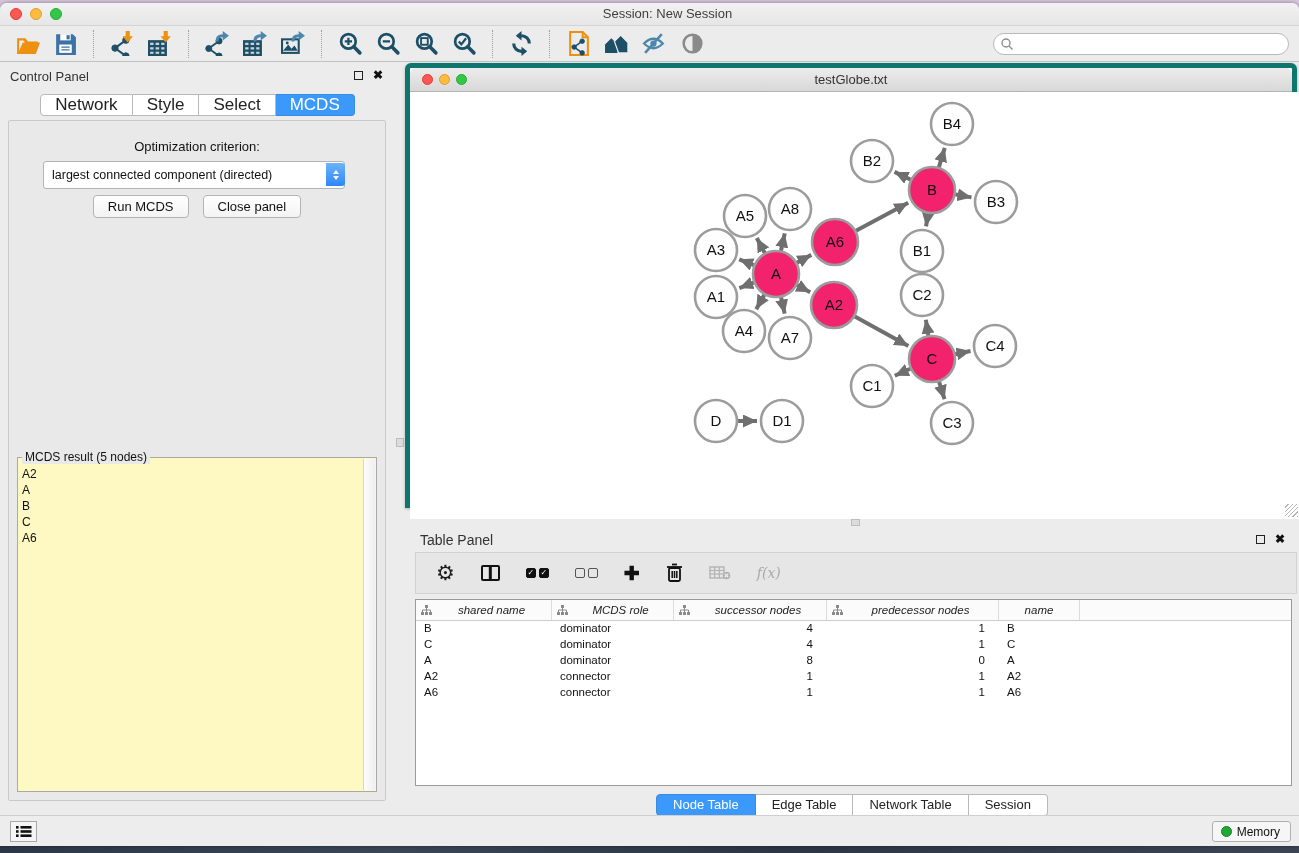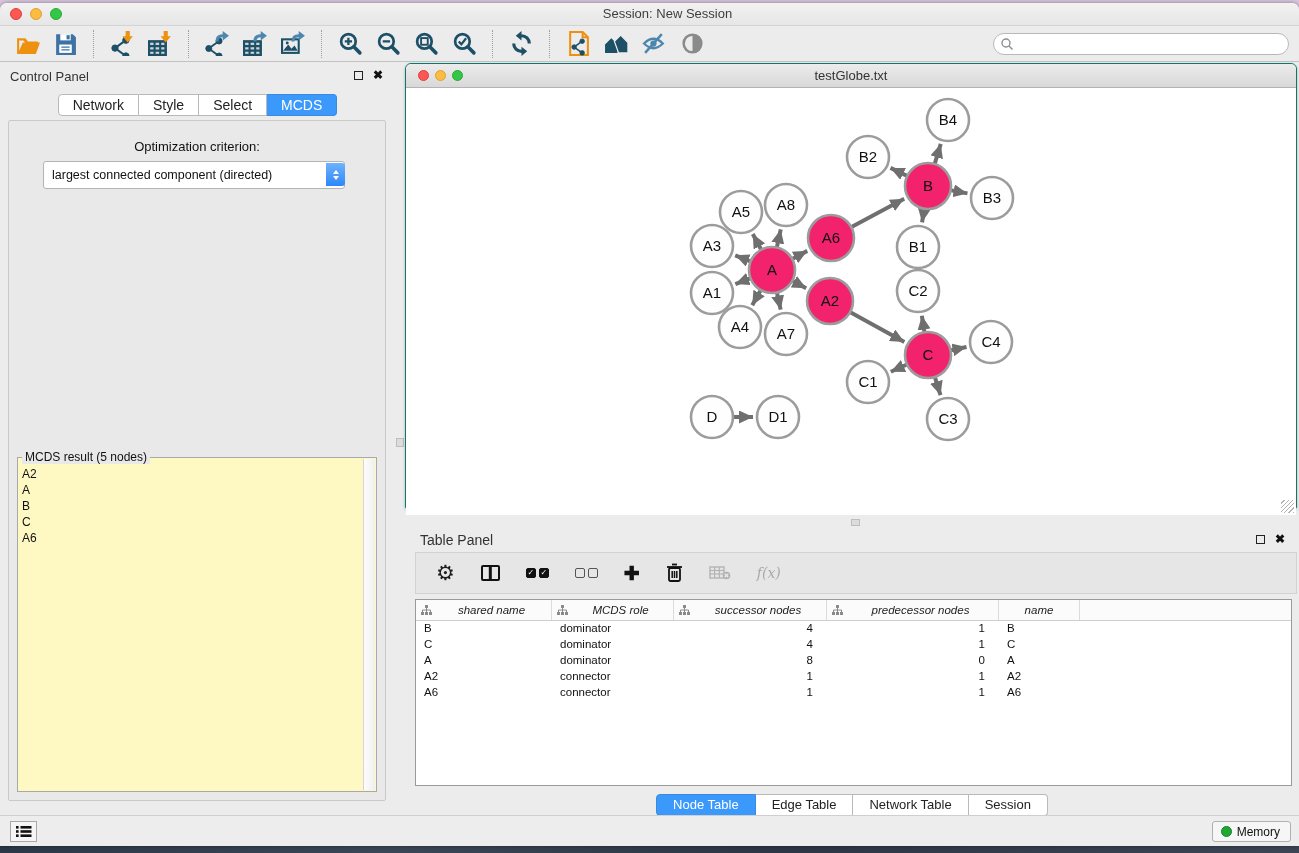--- a/index.html
+++ b/index.html
@@ -38,21 +38,21 @@
   .right-area { width:894px; position:relative; }
 
   
   .cp-header { position:relative; height:28px; }
   .cp-title { font-size:13px; color:#333; padding:7px 0 0 10px; }
   .panel-ctl { position:absolute; top:7px; display:flex; gap:10px; }
   .cp-header .panel-ctl { right:12px; }
   .float-box { width:9px; height:9px; border:1.5px solid #222; display:inline-block; margin-top:2px; }
   .close-x { font-size:12px; font-weight:bold; color:#111; line-height:12px; }
   .cp-tabs { display:flex; justify-content:center; margin-top:4px; }
-  .seg-tab { font-size:14px; color:#222; background:#fff; border:1px solid #b9b9b9; border-left:none;
+  .seg-tab { font-size:17px; color:#222; background:#fff; border:1px solid #b9b9b9; border-left:none;
     padding:3px 14px; line-height:14px; }
   .seg-tab:first-child { border-left:1px solid #b9b9b9; border-radius:4px 0 0 4px; }
   .seg-tab:last-child { border-radius:0 4px 4px 0; }
   .seg-tab.active { background:#3b99fc; color:#fff; border-color:#3b8ae0; }
   .cp-content { position:absolute; left:8px; right:9px; top:58px; bottom:14px;
     background:#e9e9e9; border:1px solid #c9c9c9; border-radius:2px; }
   .opt-label { text-align:center; font-size:13px; color:#111; margin-top:18px; }
   .combo { position:absolute; left:34px; right:40px; top:40px; height:28px; background:#fff;
     border:1px solid #b4b4b4; border-radius:3px; display:flex; align-items:center; }
   .combo-text { flex:1; font-size:12.5px; color:#111; padding-left:8px; white-space:nowrap; overflow:hidden; }
@@ -65,21 +65,21 @@
     font-size:13px; color:#111; padding:3px 14px; line-height:15px; }
   .result-box { position:absolute; left:8px; right:8px; top:336px; bottom:8px; background:#fef9c3;
     border:1px solid #a9a9a9; }
   .result-legend { position:absolute; top:-8px; left:4px; background:#e9e9e9; font-size:12px; color:#111; padding:0 3px; }
   .result-list { position:absolute; inset:8px 14px 2px 4px; font-size:12px; color:#111; line-height:16px; overflow:hidden; }
   .result-scroll { position:absolute; top:1px; bottom:1px; right:1px; width:12px; border-left:1px solid #d5d5d5;
     background:linear-gradient(90deg,#fdfdfd,#efefef); }
 
   
   .net-window { position:absolute; left:0; top:1px; width:892px; height:445px;
-    border:1px solid #0f766e; border-radius:6px 6px 0 0; background:#fff; box-shadow:0 1px 3px rgba(0,0,0,.25); }
+    border:5px solid #0f766e; border-radius:6px 6px 0 0; background:#fff; box-shadow:0 1px 3px rgba(0,0,0,.25); }
   .net-titlebar { height:24px; background:linear-gradient(#ececec,#d8d8d8); border-bottom:1px solid #b3b3b3;
     border-radius:6px 6px 0 0; position:relative; }
   .net-titlebar .lights { top:6px; left:12px; gap:6px; }
   .net-titlebar .light { width:11px; height:11px; }
   .net-title-text { text-align:center; font-size:13px; color:#333; line-height:23px; }
   .net-canvas { position:relative; width:890px; height:427px; background:#fff; overflow:hidden; }
   .resize-grip { position:absolute; right:2px; bottom:2px; width:13px; height:13px;
     background:repeating-linear-gradient(135deg,transparent,transparent 2px,#b5b5b5 2px,#b5b5b5 3px); }
   .h-divider { position:absolute; top:456px; left:0; width:894px; height:9px; }
   .h-divider .grip { position:absolute; left:446px; top:1px; width:9px; height:7px; background:#dcdcdc; border:1px solid #bdbdbd; }
@@ -334,20 +334,24 @@
             <span class="seg-tab active">MCDS</span>
           </div>
         <div class="cp-content">
           <div class="opt-label">Optimization criterion:</div>
           <div class="combo">
             <span class="combo-text">largest connected component (directed)</span>
             <span class="combo-step">
               <span class="chev-up"></span>
                 <span class="chev-dn"></span>
             </span>
+          </div>
+          <div class="cp-buttons">
+            <button class="mac-btn">Run MCDS</button>
+            <button class="mac-btn">Close panel</button>
           </div>
           <div class="result-box">
             <span class="result-legend">MCDS result (5 nodes)</span>
             <div class="result-list" id="result-list">
                 <div>A2</div>
                 <div>A</div>
                 <div>B</div>
                 <div>C</div>
                 <div>A6</div>
               </div>

